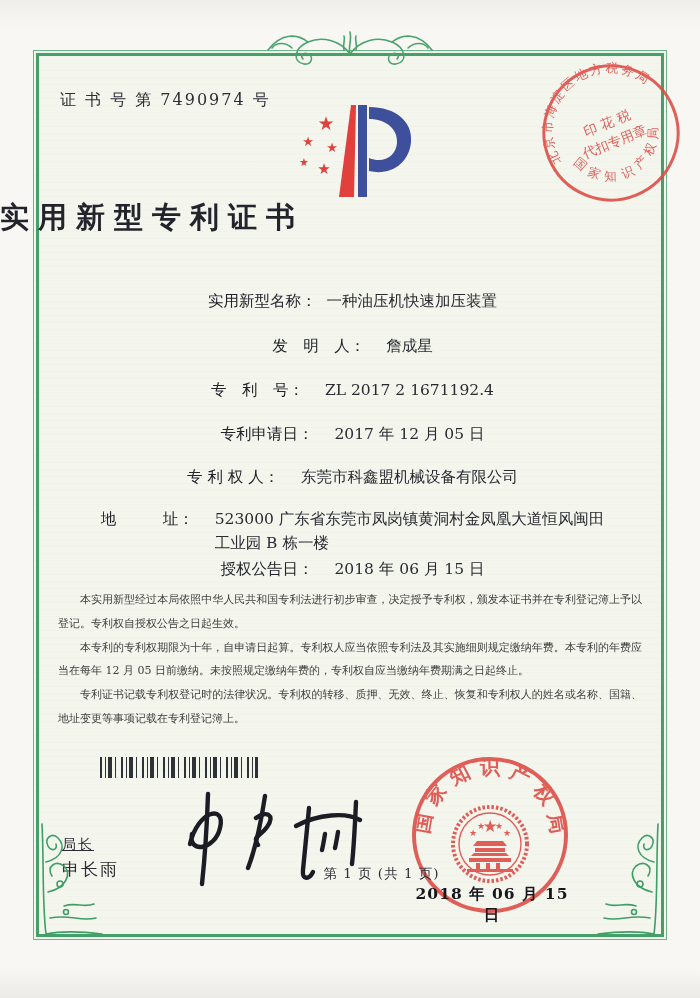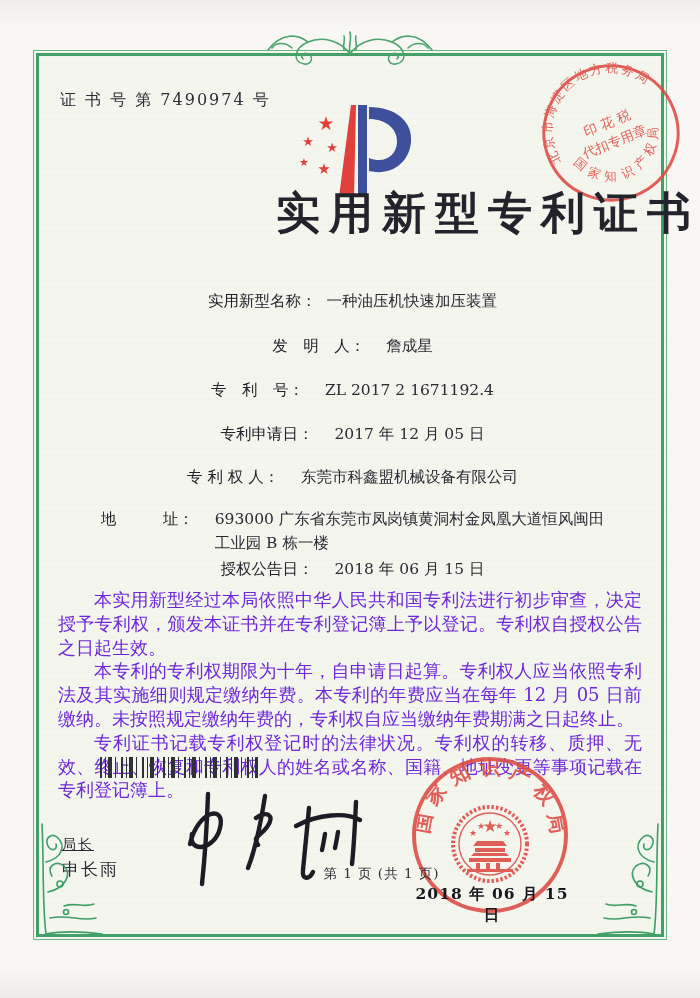--- a/index.html
+++ b/index.html
@@ -12,28 +12,28 @@
   .frame{
     position:absolute;left:33px;top:50px;width:632px;height:888px;
     border:1px solid #6cb588;
     background:
       repeating-linear-gradient(0deg, rgba(130,170,140,0.045) 0 1px, rgba(255,255,255,0) 1px 7px),
       #f4f6ee;
   }
   .frame-inner{position:absolute;inset:2px;border:3px solid #44a069;pointer-events:none;}
   .abs{position:absolute;}
   .cert-no{left:60px;top:90px;font-size:16px;letter-spacing:2px;color:#2d2d36;}
-  .title{left:0;top:184px;width:100%;text-align:right;font-size:44px;font-weight:700;
+  .title{left:0;top:198px;width:100%;text-align:left;font-size:29px;font-weight:700;
          letter-spacing:9px;color:#23232c;}
   .row{left:60px;width:585px;font-size:15.5px;line-height:24px;color:#2a2a32;display:flex;justify-content:center;}
   .flabel{flex:0 0 auto;min-width:104px;white-space:pre;color:#22222a;}
   .fvalue{margin-left:10px;white-space:pre-line;}
   .grant-right{position:absolute;left:325px;top:0;display:flex;}
-  .paras{left:58px;top:588px;width:584px;font-size:18px;line-height:23.8px;
-         text-align:justify;color:#6d28d9;}
+  .paras{left:58px;top:588px;width:584px;font-size:11px;line-height:23.8px;
+         text-align:justify;color:#404040;}
   .paras p{margin:0;text-indent:2em;}
   .barcode{left:100px;top:757px;width:158px;height:21px;
     background:
       repeating-linear-gradient(90deg,#2e3236 0 2px,transparent 2px 5px,#2e3236 5px 6px,
         transparent 6px 8px,#2e3236 8px 12px,transparent 12px 15px,#2e3236 15px 16px,transparent 16px 21px);
   }
   .signoff-title{left:62px;top:836px;font-size:14px;letter-spacing:2px;text-decoration:underline;}
   .signoff-name{left:62px;top:858px;font-size:17px;letter-spacing:2px;}
   .footer{left:33px;top:865px;width:697px;text-align:center;font-size:13.5px;color:#2e2e36;letter-spacing:1px;}
   .seal-date{left:412px;top:884px;width:160px;text-align:center;font-size:15.5px;font-weight:600;
@@ -112,21 +112,21 @@
 <div class="abs row" style="top:422px">
   <span class="flabel">专利申请日：</span>
   <span class="fvalue">2017 年 12 月 05 日</span>
 </div>
 <div class="abs row" style="top:465px">
   <span class="flabel">专 利 权 人：</span>
   <span class="fvalue">东莞市科鑫盟机械设备有限公司</span>
 </div>
 <div class="abs row" style="top:507px">
   <span class="flabel">地　　　址：</span>
-  <span class="fvalue">693000 广东省东莞市凤岗镇黄洞村金凤凰大道恒风闽田
+  <span class="fvalue">523000 广东省东莞市凤岗镇黄洞村金凤凰大道恒风闽田
 工业园 B 栋一楼</span>
 </div>
 <div class="abs row" style="top:557px">
   <span class="flabel">授权公告日：</span>
   <span class="fvalue">2018 年 06 月 15 日</span>
 </div>
 
 <div class="abs paras">
   <p>本实用新型经过本局依照中华人民共和国专利法进行初步审查，决定授予专利权，颁发本证书并在专利登记簿上予以登记。专利权自授权公告之日起生效。</p>
   <p>本专利的专利权期限为十年，自申请日起算。专利权人应当依照专利法及其实施细则规定缴纳年费。本专利的年费应当在每年 12 月 05 日前缴纳。未按照规定缴纳年费的，专利权自应当缴纳年费期满之日起终止。</p>

